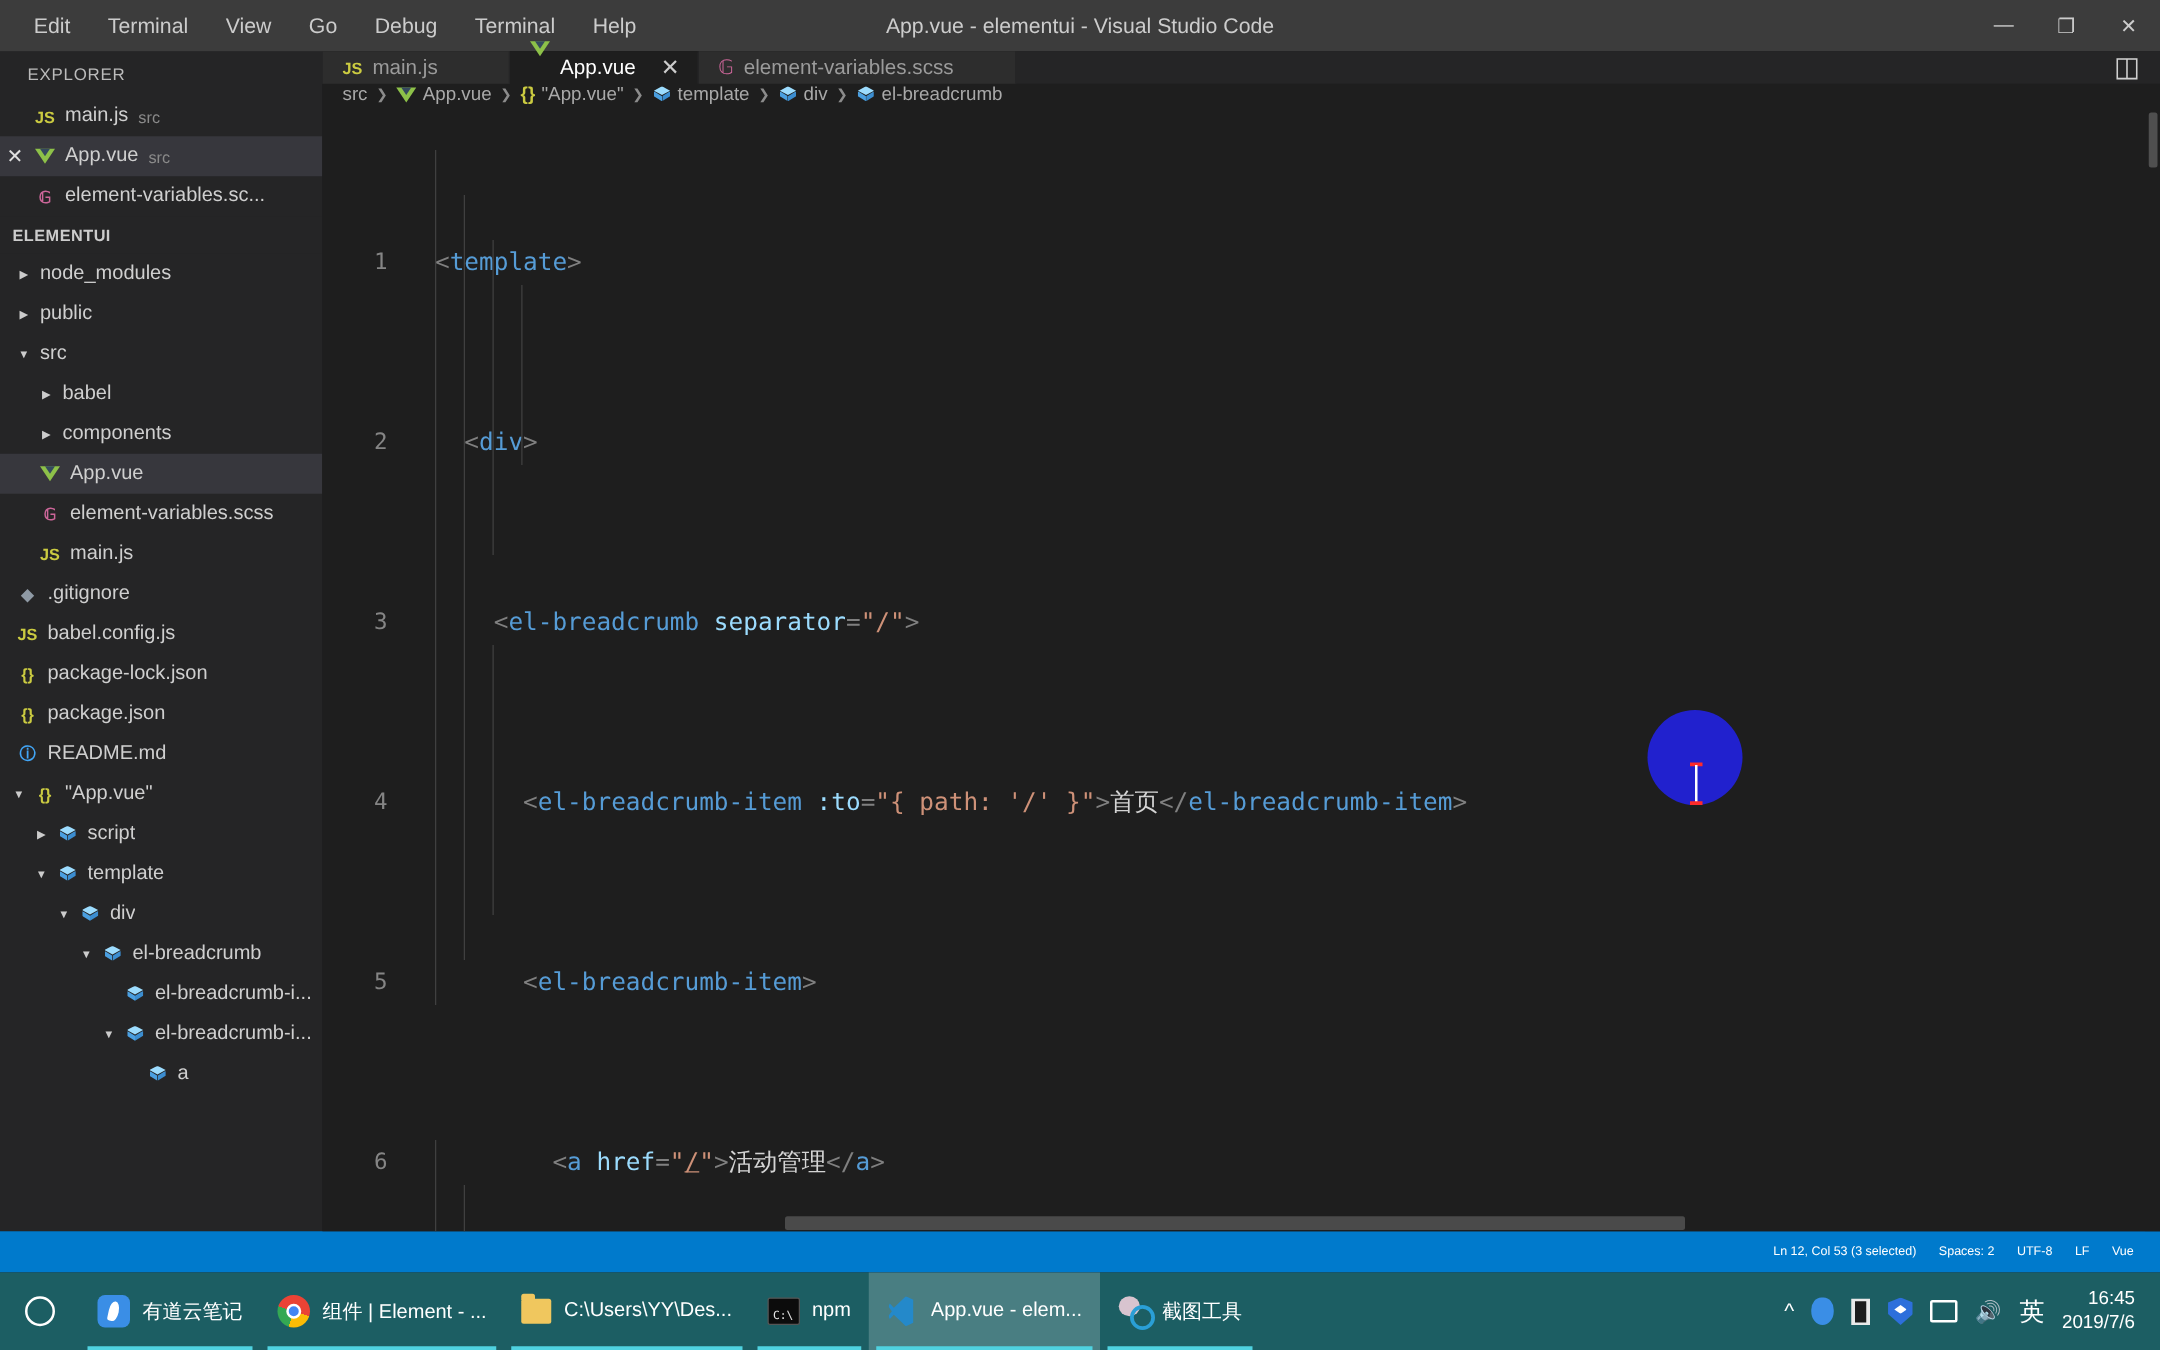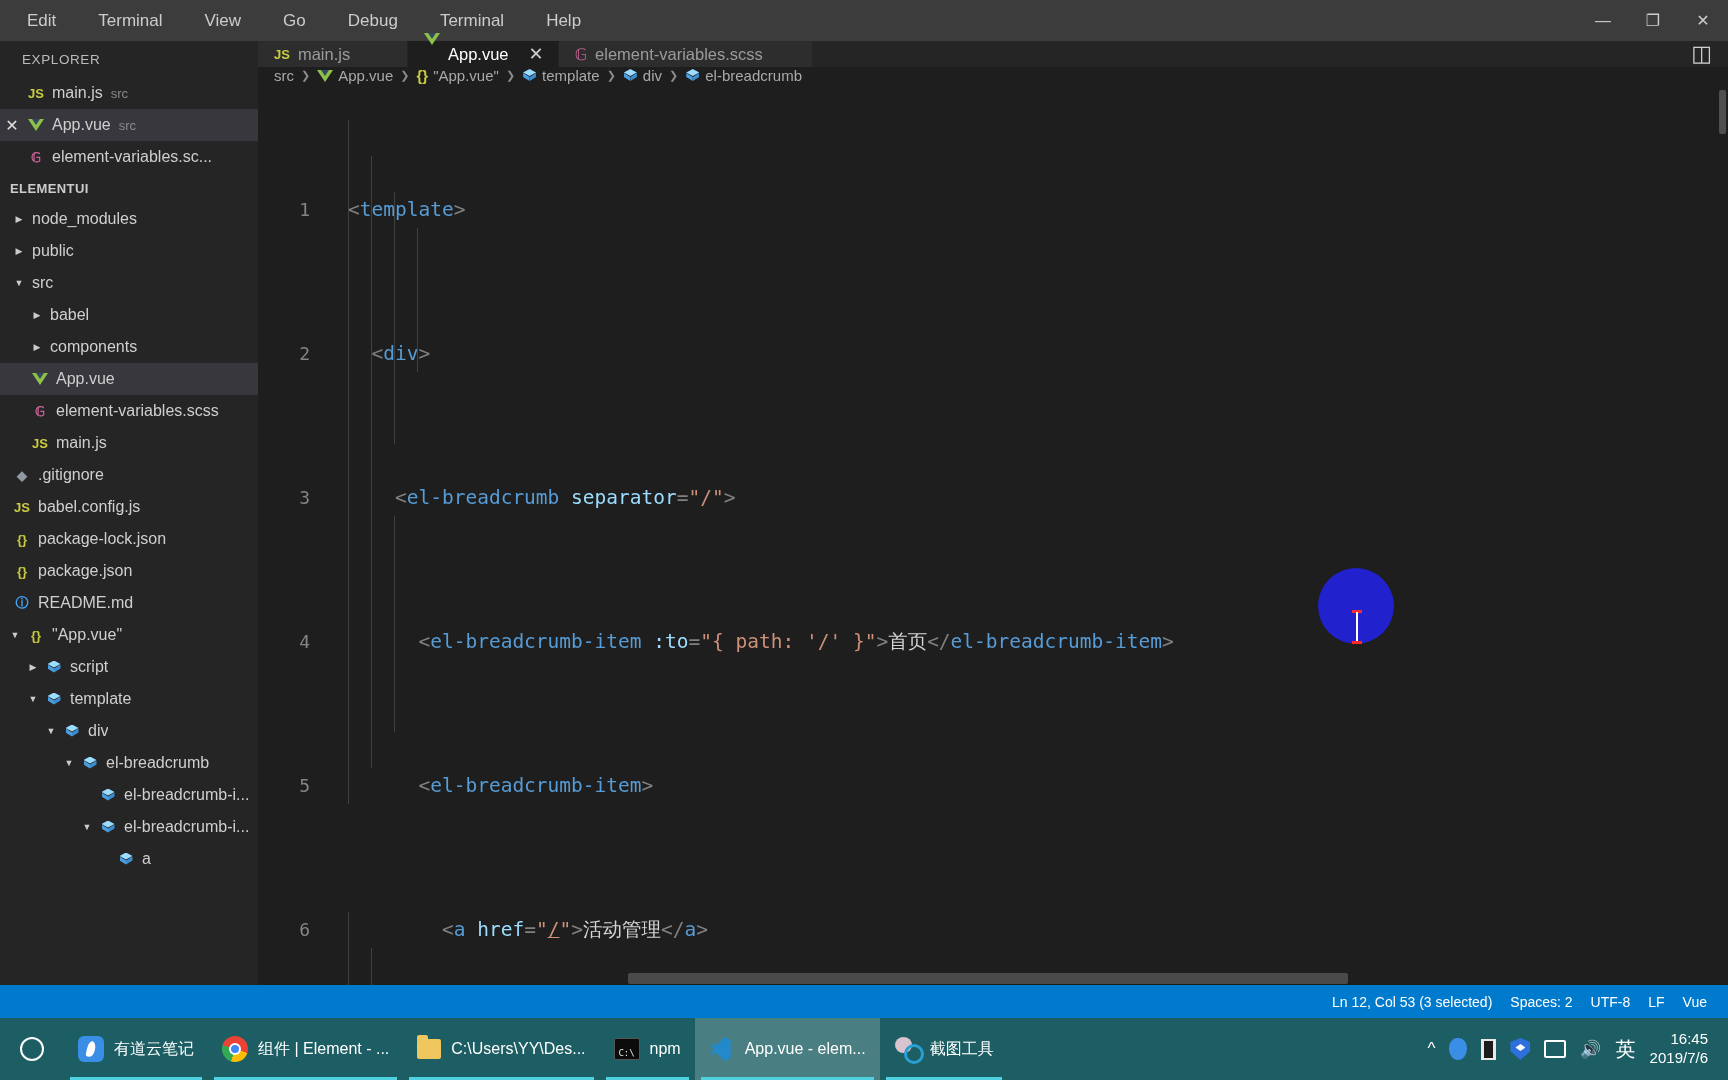--- a/index.html
+++ b/index.html
@@ -11,21 +11,21 @@
     -webkit-font-smoothing: antialiased;
   }
   .app { position: relative; width: 1728px; height: 1080px; display: flex; flex-direction: column; }
 
   
   .titlebar {
     height: 41px; background: #3c3c3c; color: #cccccc;
     display: flex; align-items: center; flex: 0 0 41px;
     font-size: 17px; position: relative;
   }
-  .menu { display: flex; align-items: center; padding-left: 14px; gap: 16px; }
+  .menu { display: flex; align-items: center; padding-left: 14px; gap: 4px; }
   .menu-item { padding: 4px 13px; color: #cccccc; font-size: 17px; cursor: default; }
   .win-title {
     position: absolute; left: 0; right: 0; text-align: center;
     font-size: 17px; color: #cccccc; pointer-events: none;
   }
   .win-ctrls { margin-left: auto; display: flex; height: 41px; z-index: 2; }
   .win-btn { width: 50px; height: 41px; display: flex; align-items: center; justify-content: center;
              color: #cccccc; font-size: 16px; }
 
   
@@ -140,21 +140,21 @@
 
   
   .minimap { position:absolute; top:0; right:0; width:12px; bottom:0; background:#1e1e1e; }
   .minimap .thumb { position:absolute; top:6px; right:2px; width:7px; height:44px; background:#4f4f4f; border-radius:2px;}
   .hscroll { position:absolute; left:370px; right:380px; bottom:0; height:12px; }
   .hscroll .hthumb { position:absolute; left:0; right:0; height:11px; background:#4a4a4a; border-radius:2px;}
 
   
   .statusbar {
     height: 33px; background: #007acc; color: #ffffff; display:flex; align-items:flex-end;
-    font-size: 14px; flex: 0 0 33px;
+    font-size: 10px; flex: 0 0 33px;
   }
   .sb-left { display:flex; align-items:center; padding-left: 10px; gap: 6px;}
   .sb-right { margin-left:auto; display:flex; align-items:center; gap: 0; padding-right: 12px;}
   .sb-cell { padding: 0 9px; height:33px; display:flex; align-items:center; cursor:pointer; white-space:nowrap;}
 
   
   .taskbar {
     height: 62px; background: #1c5e63; display:flex; align-items:center;
     flex: 0 0 62px; color: #ffffff; font-size: 16px; position: relative;
   }
@@ -211,20 +211,21 @@
   <div class="titlebar">
     <div class="menu">
       <div class="menu-item">Edit</div>
       <div class="menu-item">Terminal</div>
       <div class="menu-item">View</div>
       <div class="menu-item">Go</div>
       <div class="menu-item">Debug</div>
       <div class="menu-item">Terminal</div>
       <div class="menu-item">Help</div>
     </div>
+    <div class="win-title">App.vue - elementui - Visual Studio Code</div>
     <div class="win-ctrls">
       <div class="win-btn">—</div>
       <div class="win-btn">❐</div>
       <div class="win-btn close">✕</div>
     </div>
   </div>
 
   <div class="body">
 
     <div class="sidebar">

